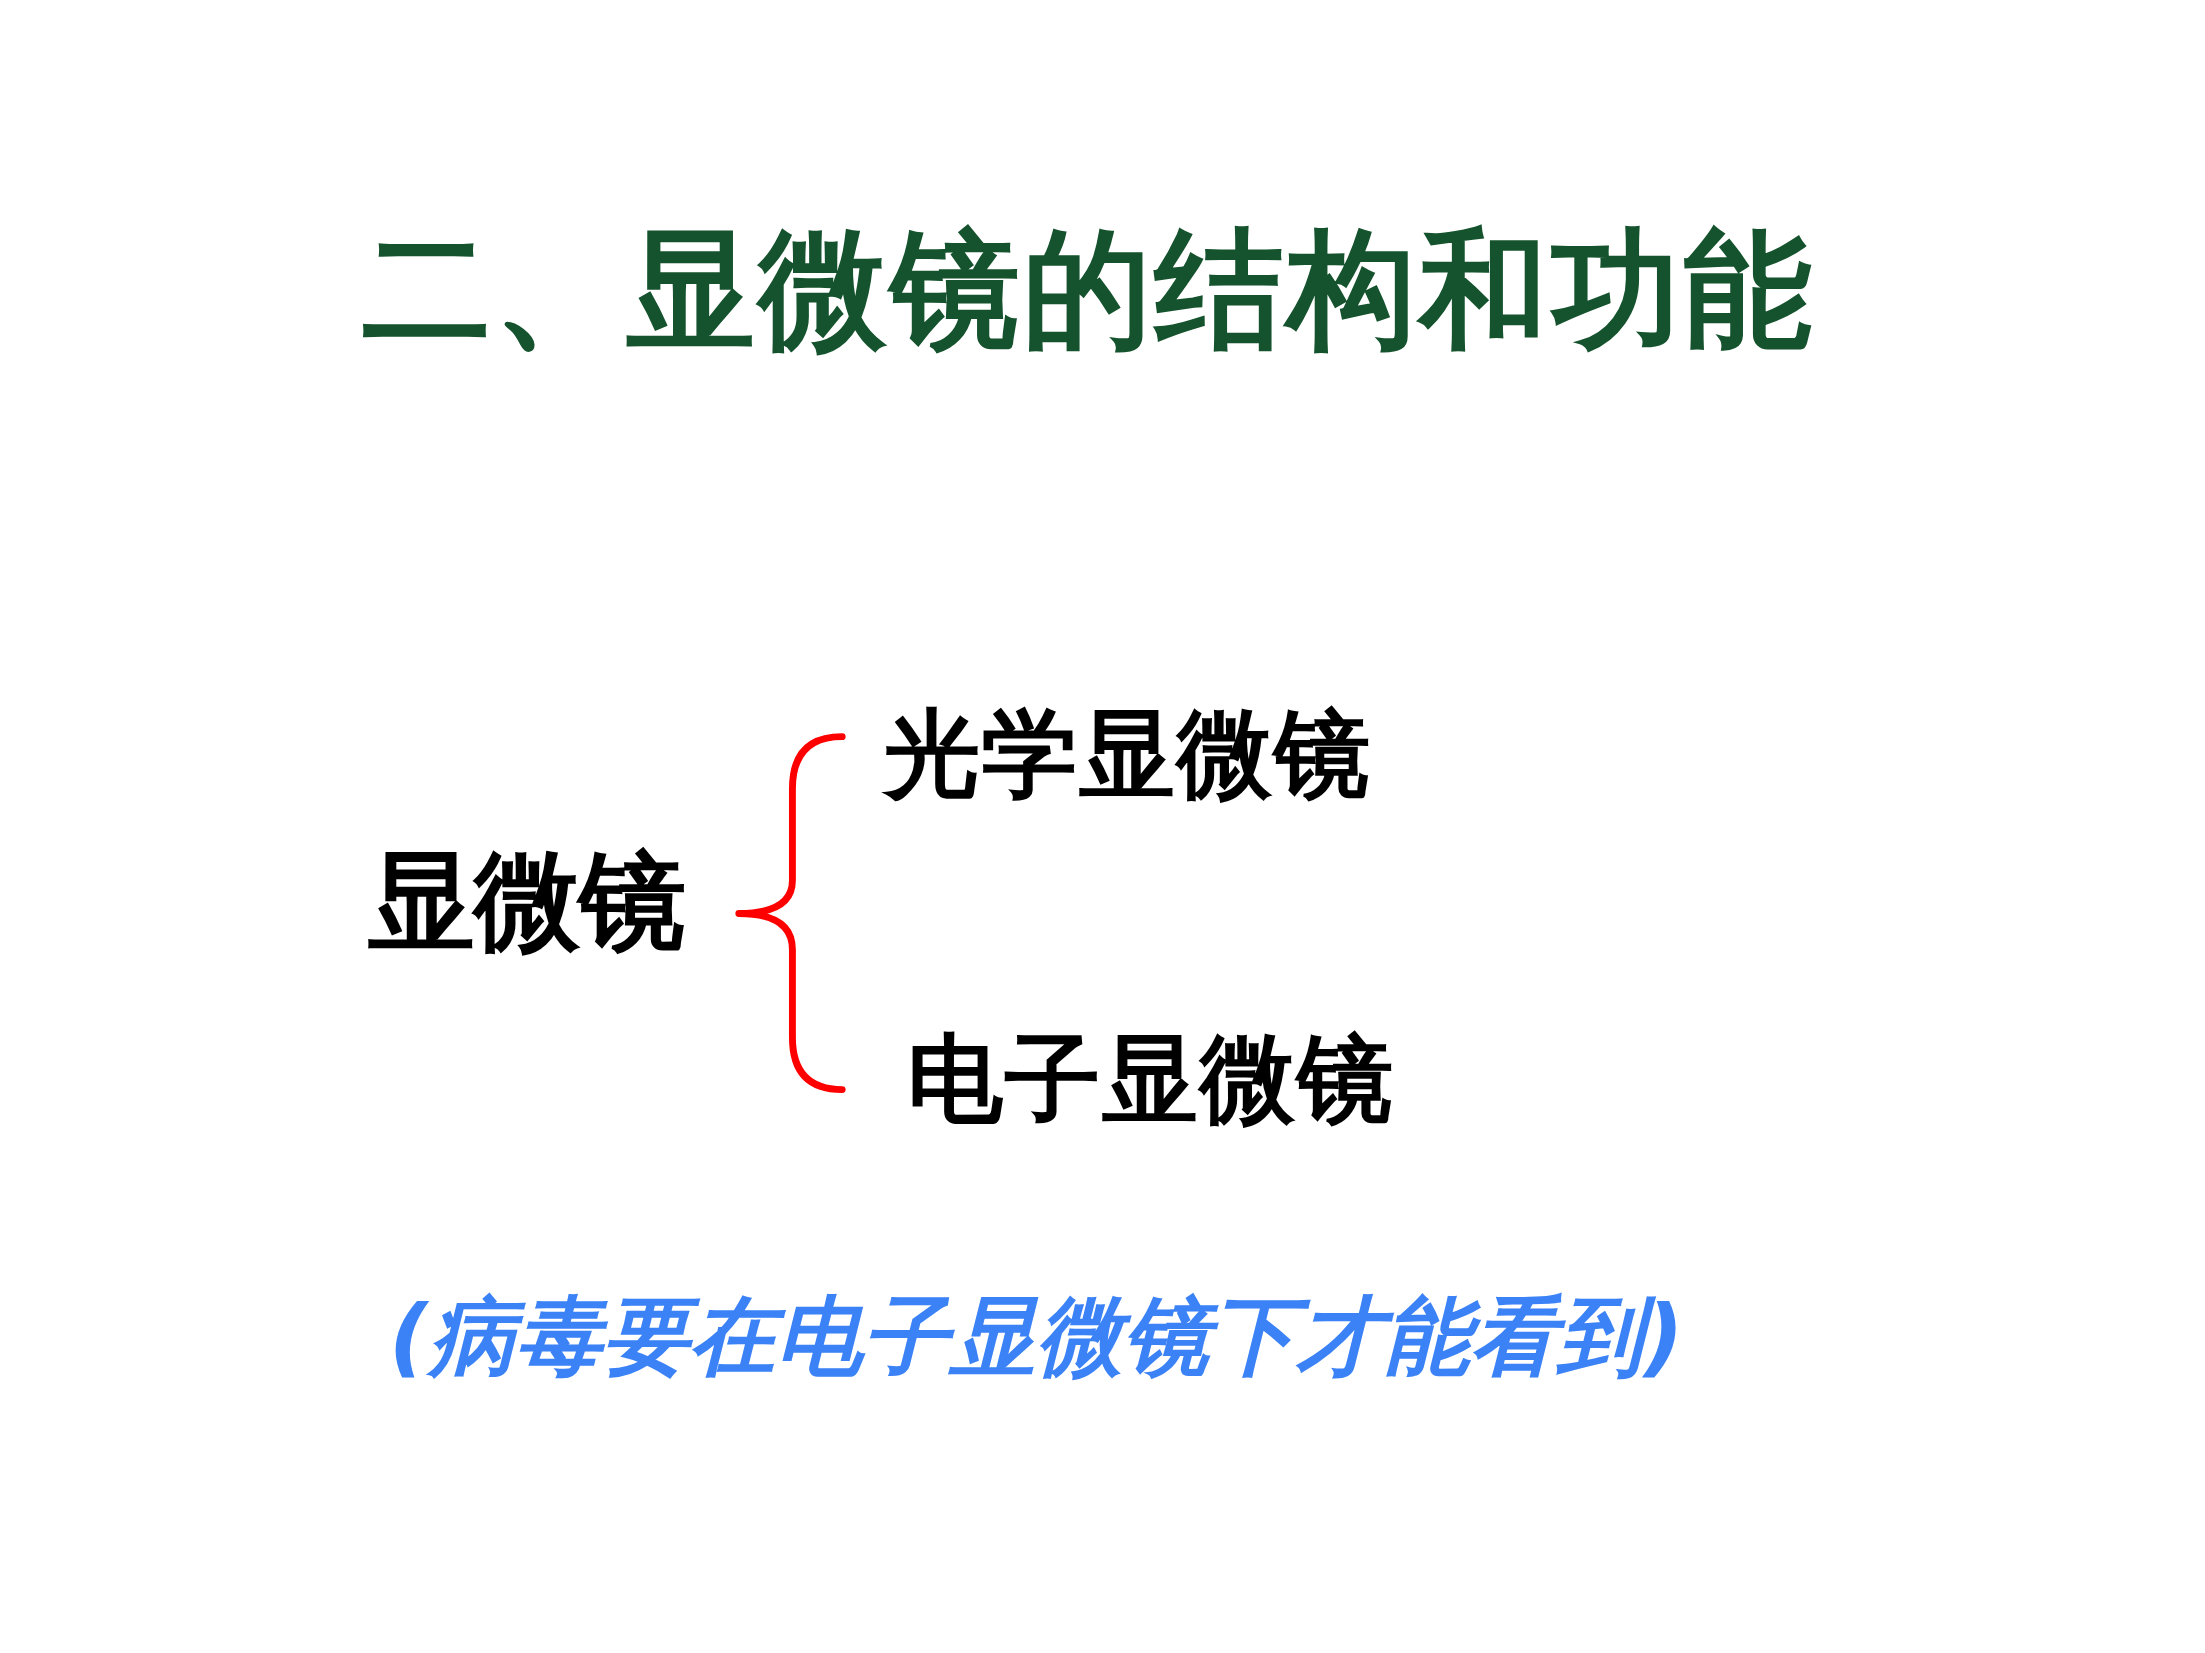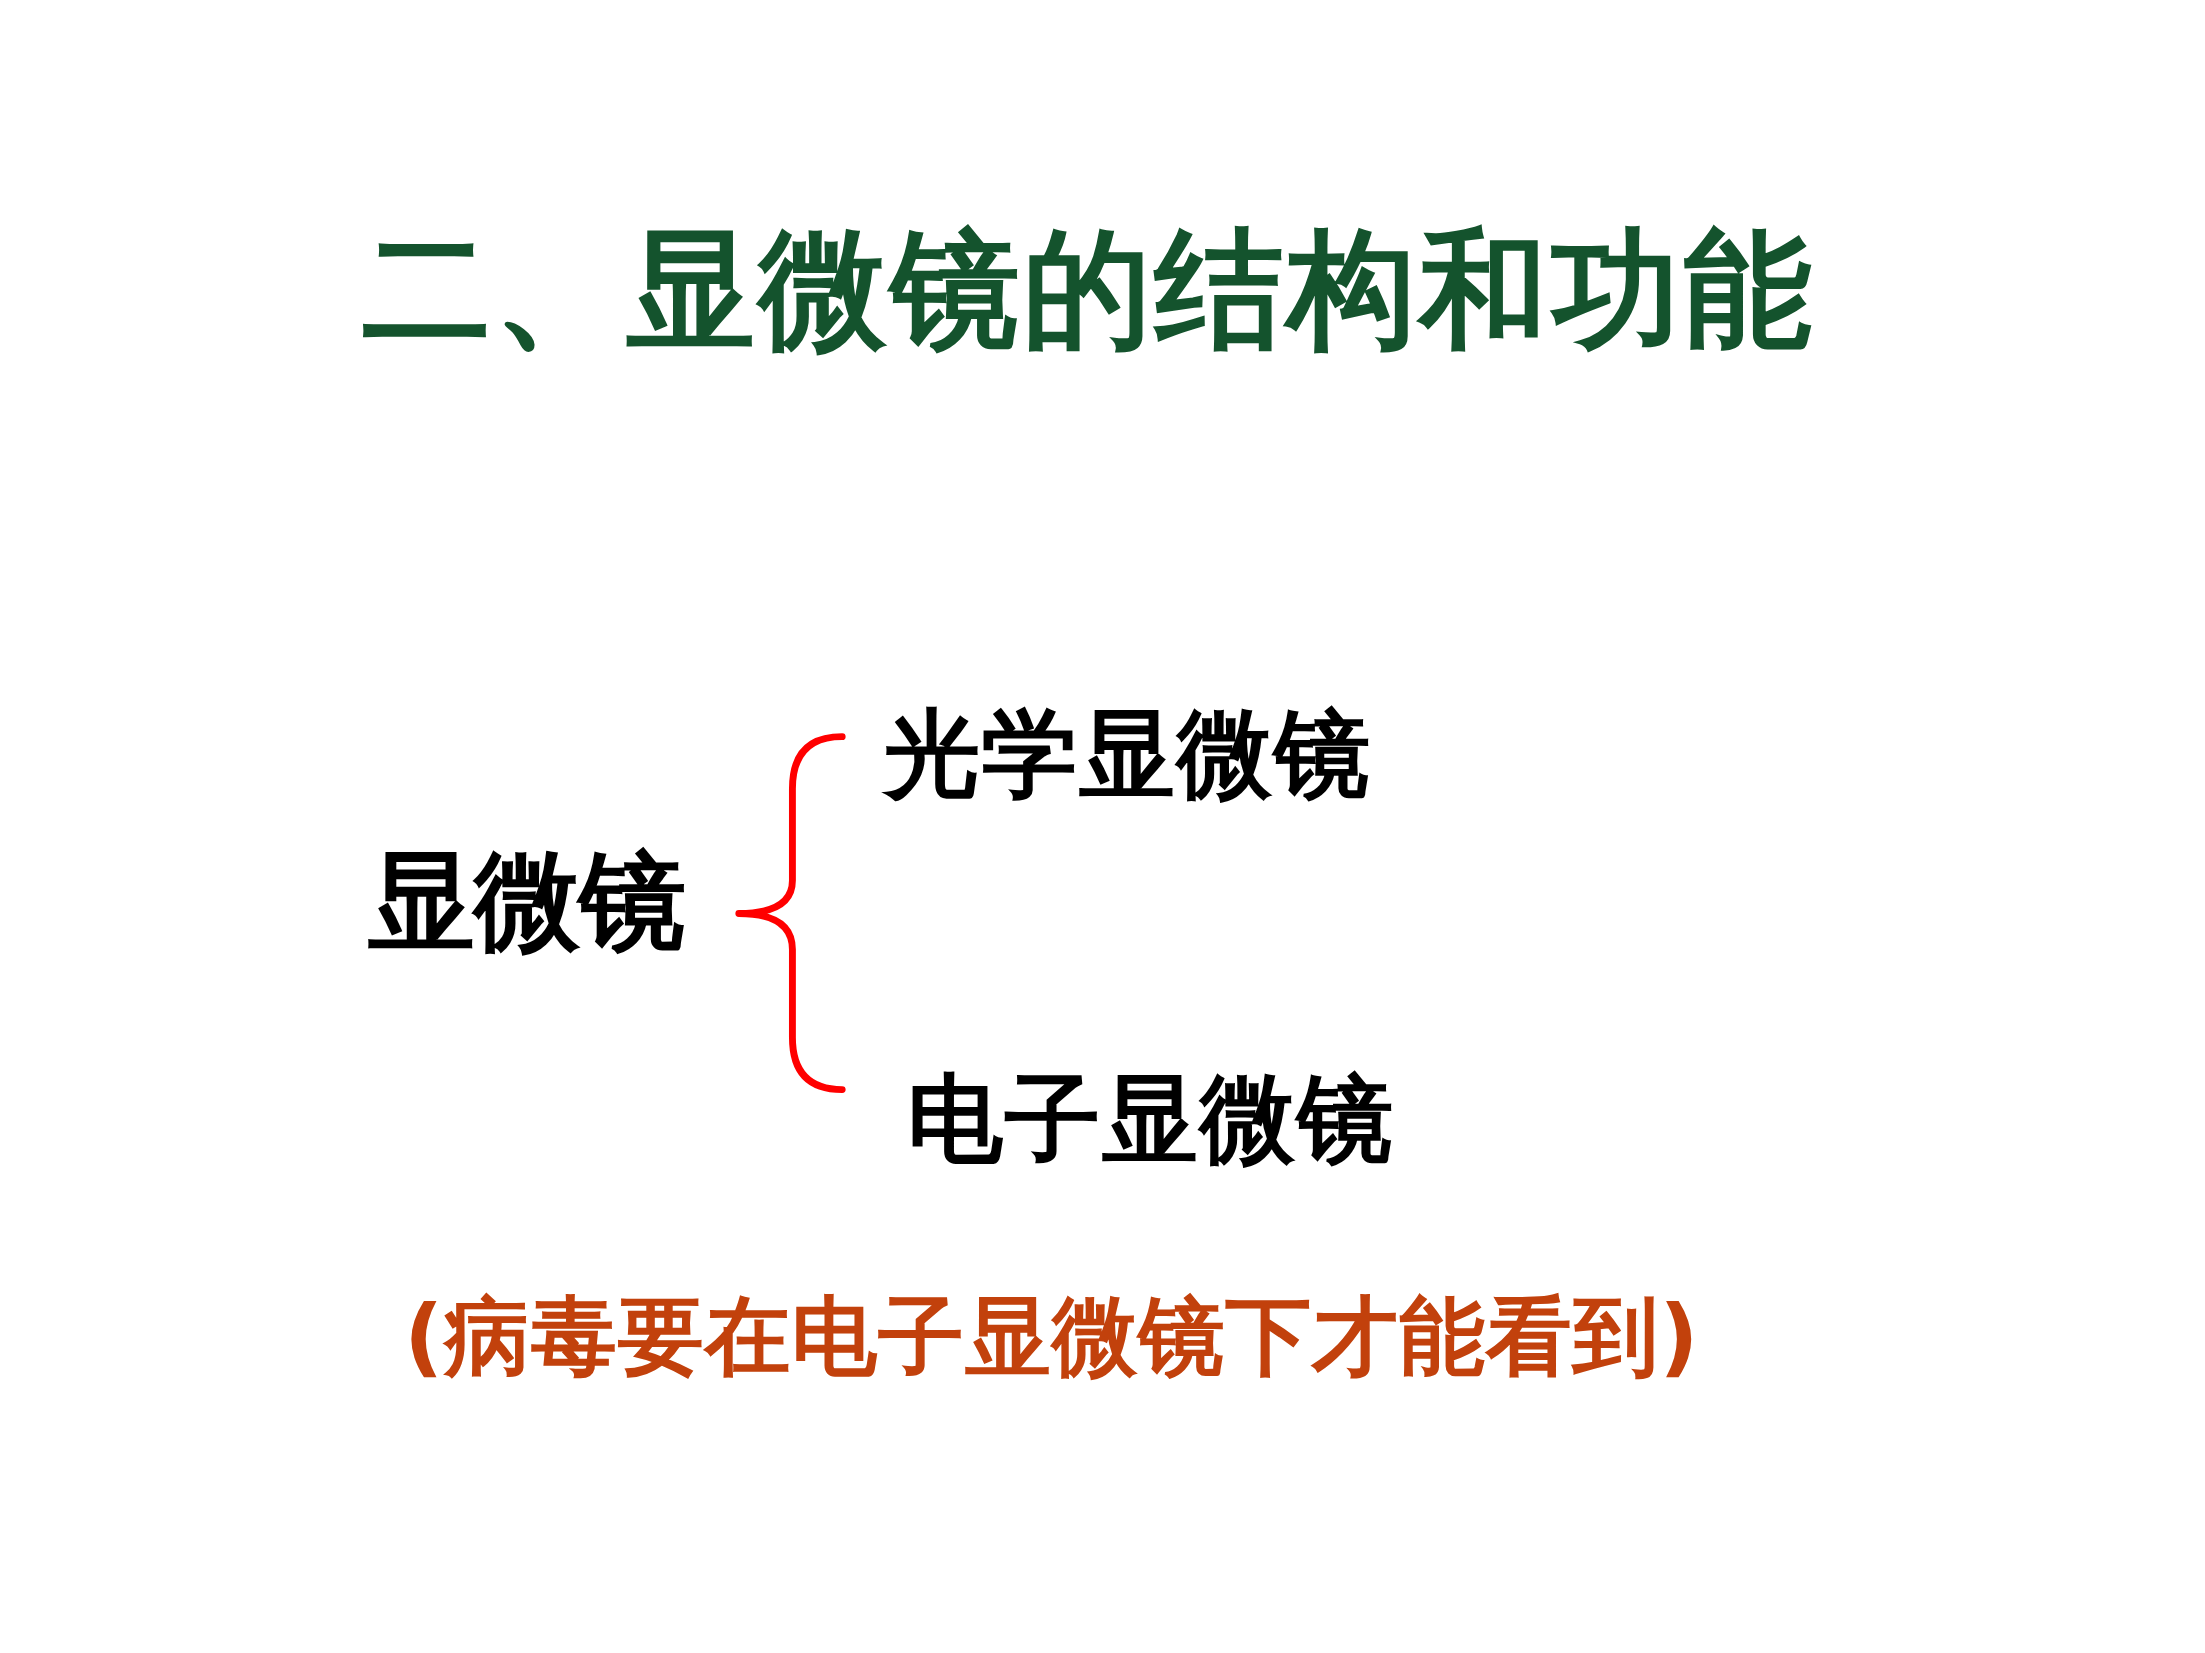--- a/index.html
+++ b/index.html
@@ -3,22 +3,22 @@
 <meta charset="utf-8">
 <style>
   html, body { margin:0; padding:0; }
   body { width:2205px; height:1654px; background:#ffffff; position:relative; overflow:hidden;
          font-family:"DejaVu Sans", "Liberation Sans", sans-serif; }
   .abs { position:absolute; white-space:nowrap; line-height:1; }
   .title { left:362px; top:224px; font-size:129px; color:#14532d; font-family:"DejaVu Serif","Liberation Serif",serif; font-weight:bold; letter-spacing:3.1px; }
   .root { left:368px; top:848px; font-size:107px; font-weight:bold; color:#000; letter-spacing:-1.5px; }
   .branch { font-size:96px; font-weight:bold; color:#000; letter-spacing:1.5px; }
   .b1 { left:884px; top:706px; }
-  .b2 { left:907px; top:1031px;margin-top:40px; }
-  .note { left:404px; top:1293px; font-size:86px; font-weight:bold; color:#c2410c; letter-spacing:0.8px; }
+  .b2 { left:907px; top:1031px; }
+  .note { left:389px; top:1293px; font-size:86px; font-weight:bold; color:#3b82f6; letter-spacing:0.8px;font-style:italic; }
   svg.brace { position:absolute; left:0; top:0; }
 </style>
 </head>
 <body>
 
 <div class="abs title">二、显微镜的结构和功能</div>
 
 <div class="abs root">显微镜</div>
 
 <svg class="brace" width="2205" height="1654" viewBox="0 0 2880 2160">

